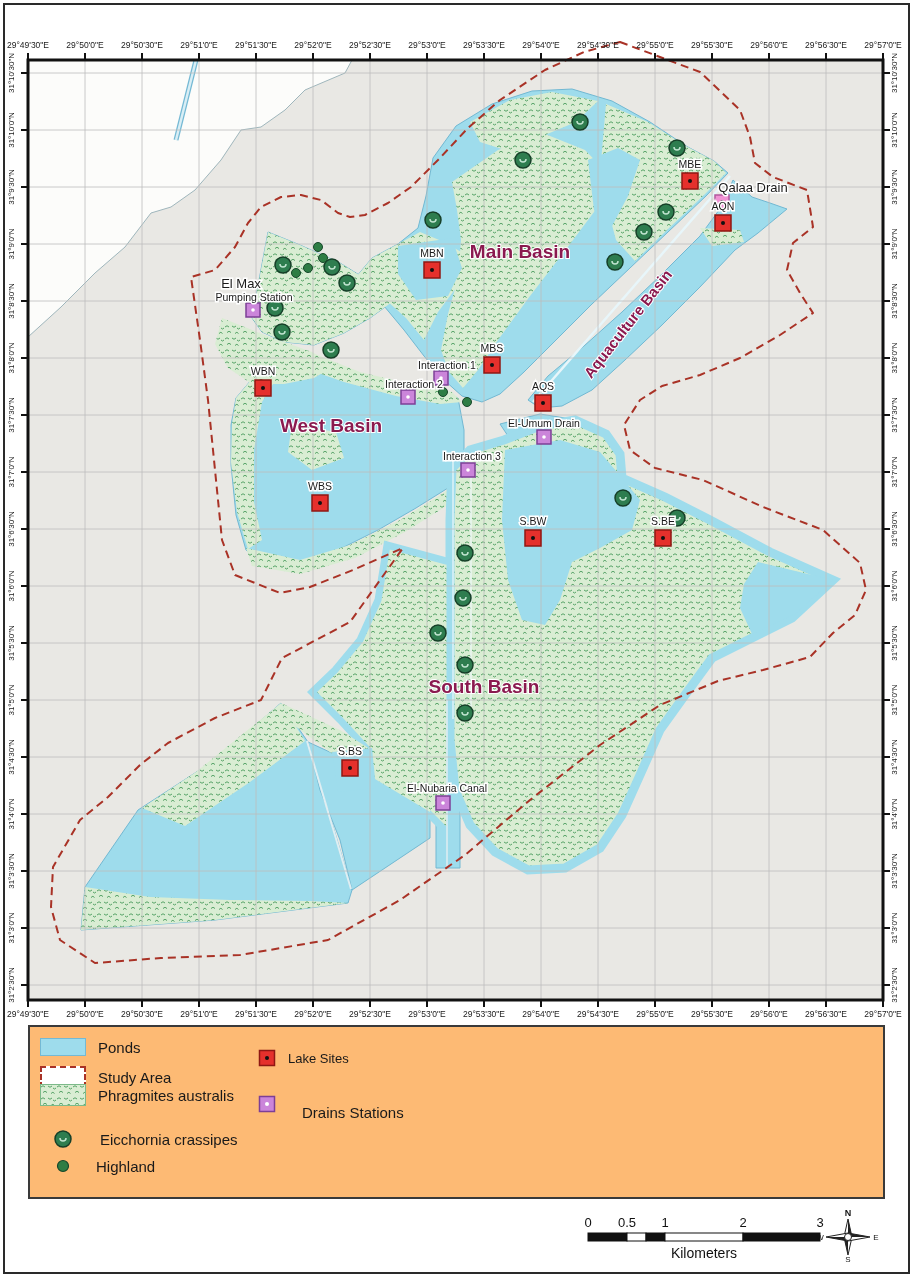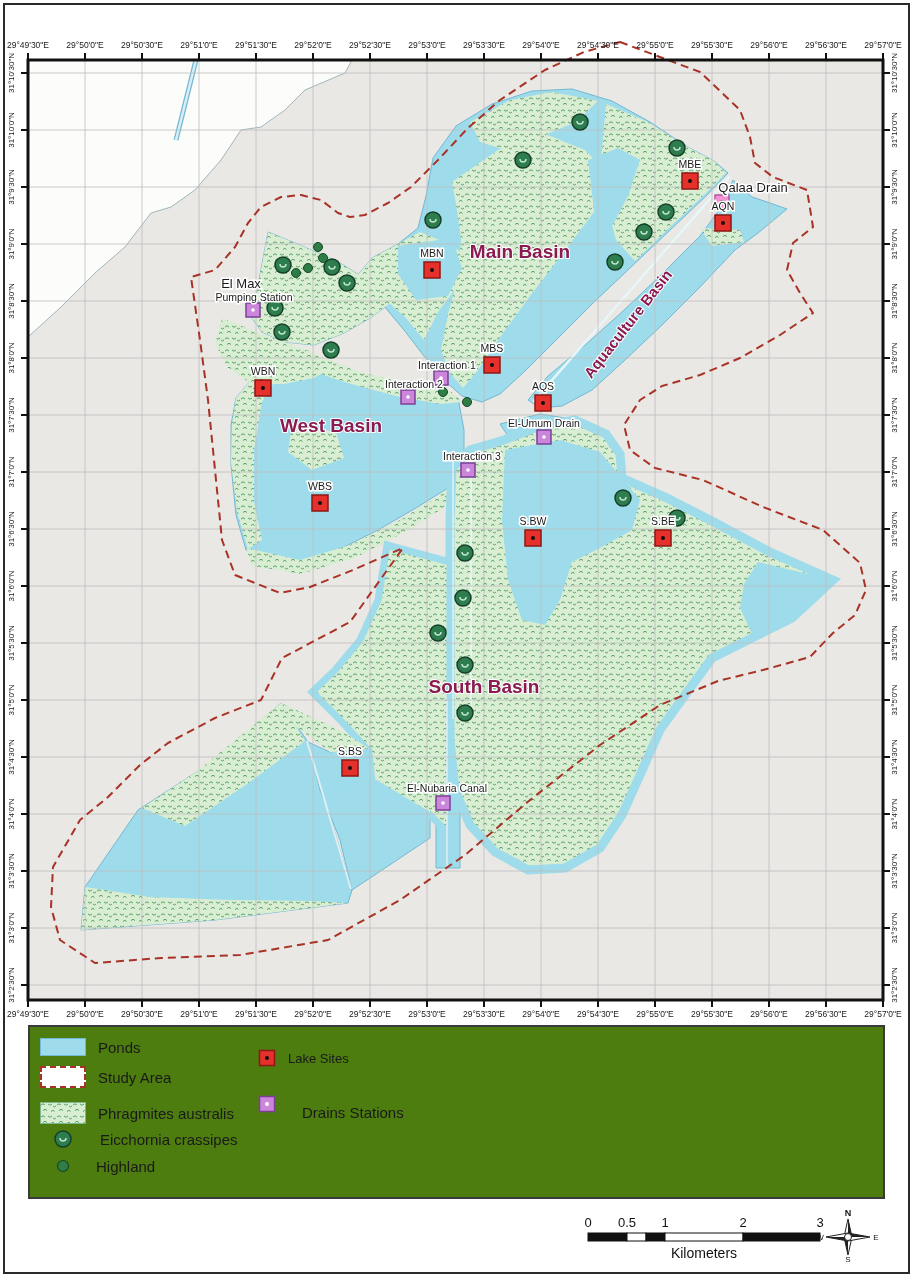--- a/index.html
+++ b/index.html
@@ -1,21 +1,21 @@
 <!DOCTYPE html>
 <html><head>
 <meta charset="utf-8">
 <style>
   html,body{margin:0;padding:0;background:#ffffff;}
   .page{position:relative;width:911px;height:1275px;background:#ffffff;overflow:hidden;
         font-family:"Liberation Sans",sans-serif;}
   .outer-frame{position:absolute;left:3px;top:3px;width:903px;height:1267px;
         border:2px solid #2a2a2a;pointer-events:none;}
   #map-svg{position:absolute;left:0;top:0;}
-  .panel{position:absolute;left:28px;width:853px;background:#4d7c0f;border:2px solid #3a3a3a;}
+  .panel{position:absolute;left:28px;width:853px;background:#fdba74;border:2px solid #3a3a3a;}
   .legend-box{top:1025px;height:170px;}
   .title-box{top:1205px;height:60px;}
   .lg-item{position:absolute;display:flex;align-items:center;gap:12px;}
   .lg-label{font-size:15px;color:#1a1a1a;white-space:nowrap;}
   .sw{box-sizing:border-box;}
   .sw-ponds{width:46px;height:18px;background:#9edcec;border:1px solid #74b9d4;}
   .sw-study{width:46px;height:22px;background:#fff;border:2px dashed #a93226;}
   .title-text{position:absolute;left:18px;top:17px;font-size:21px;font-weight:bold;color:#111;}
   #footer-svg{position:absolute;left:30px;top:1207px;}
 </style>
@@ -445,21 +445,21 @@
 
   <div class="panel legend-box">
     <div class="lg-item" style="left:10px;top:11px;">
       <div class="sw sw-ponds"></div>
       <div class="lg-label">Ponds</div>
     </div>
     <div class="lg-item" style="left:10px;top:39px;">
       <div class="sw sw-study"></div>
       <div class="lg-label">Study Area</div>
     </div>
-    <div class="lg-item" style="left:10px;top:75px;align-items:center;">
+    <div class="lg-item" style="left:10px;top:57px;align-items:center;">
       <svg width="46" height="22">
         <rect x="0.5" y="0.5" width="45" height="21" fill="url(#veg)" stroke="#7cba8a"></rect>
       </svg>
       <div class="lg-label">Phragmites australis</div>
     </div>
     <div class="lg-item" style="left:22px;top:101px;">
       <svg width="22" height="22">
         <circle cx="11" cy="11" r="8" fill="#2e7d4f" stroke="#163f28" stroke-width="1.5"></circle>
         <path d="M8,10 a3,3 0 1,0 6,0" stroke="#bfe3cf" stroke-width="1.5" fill="none"></path>
       </svg>

